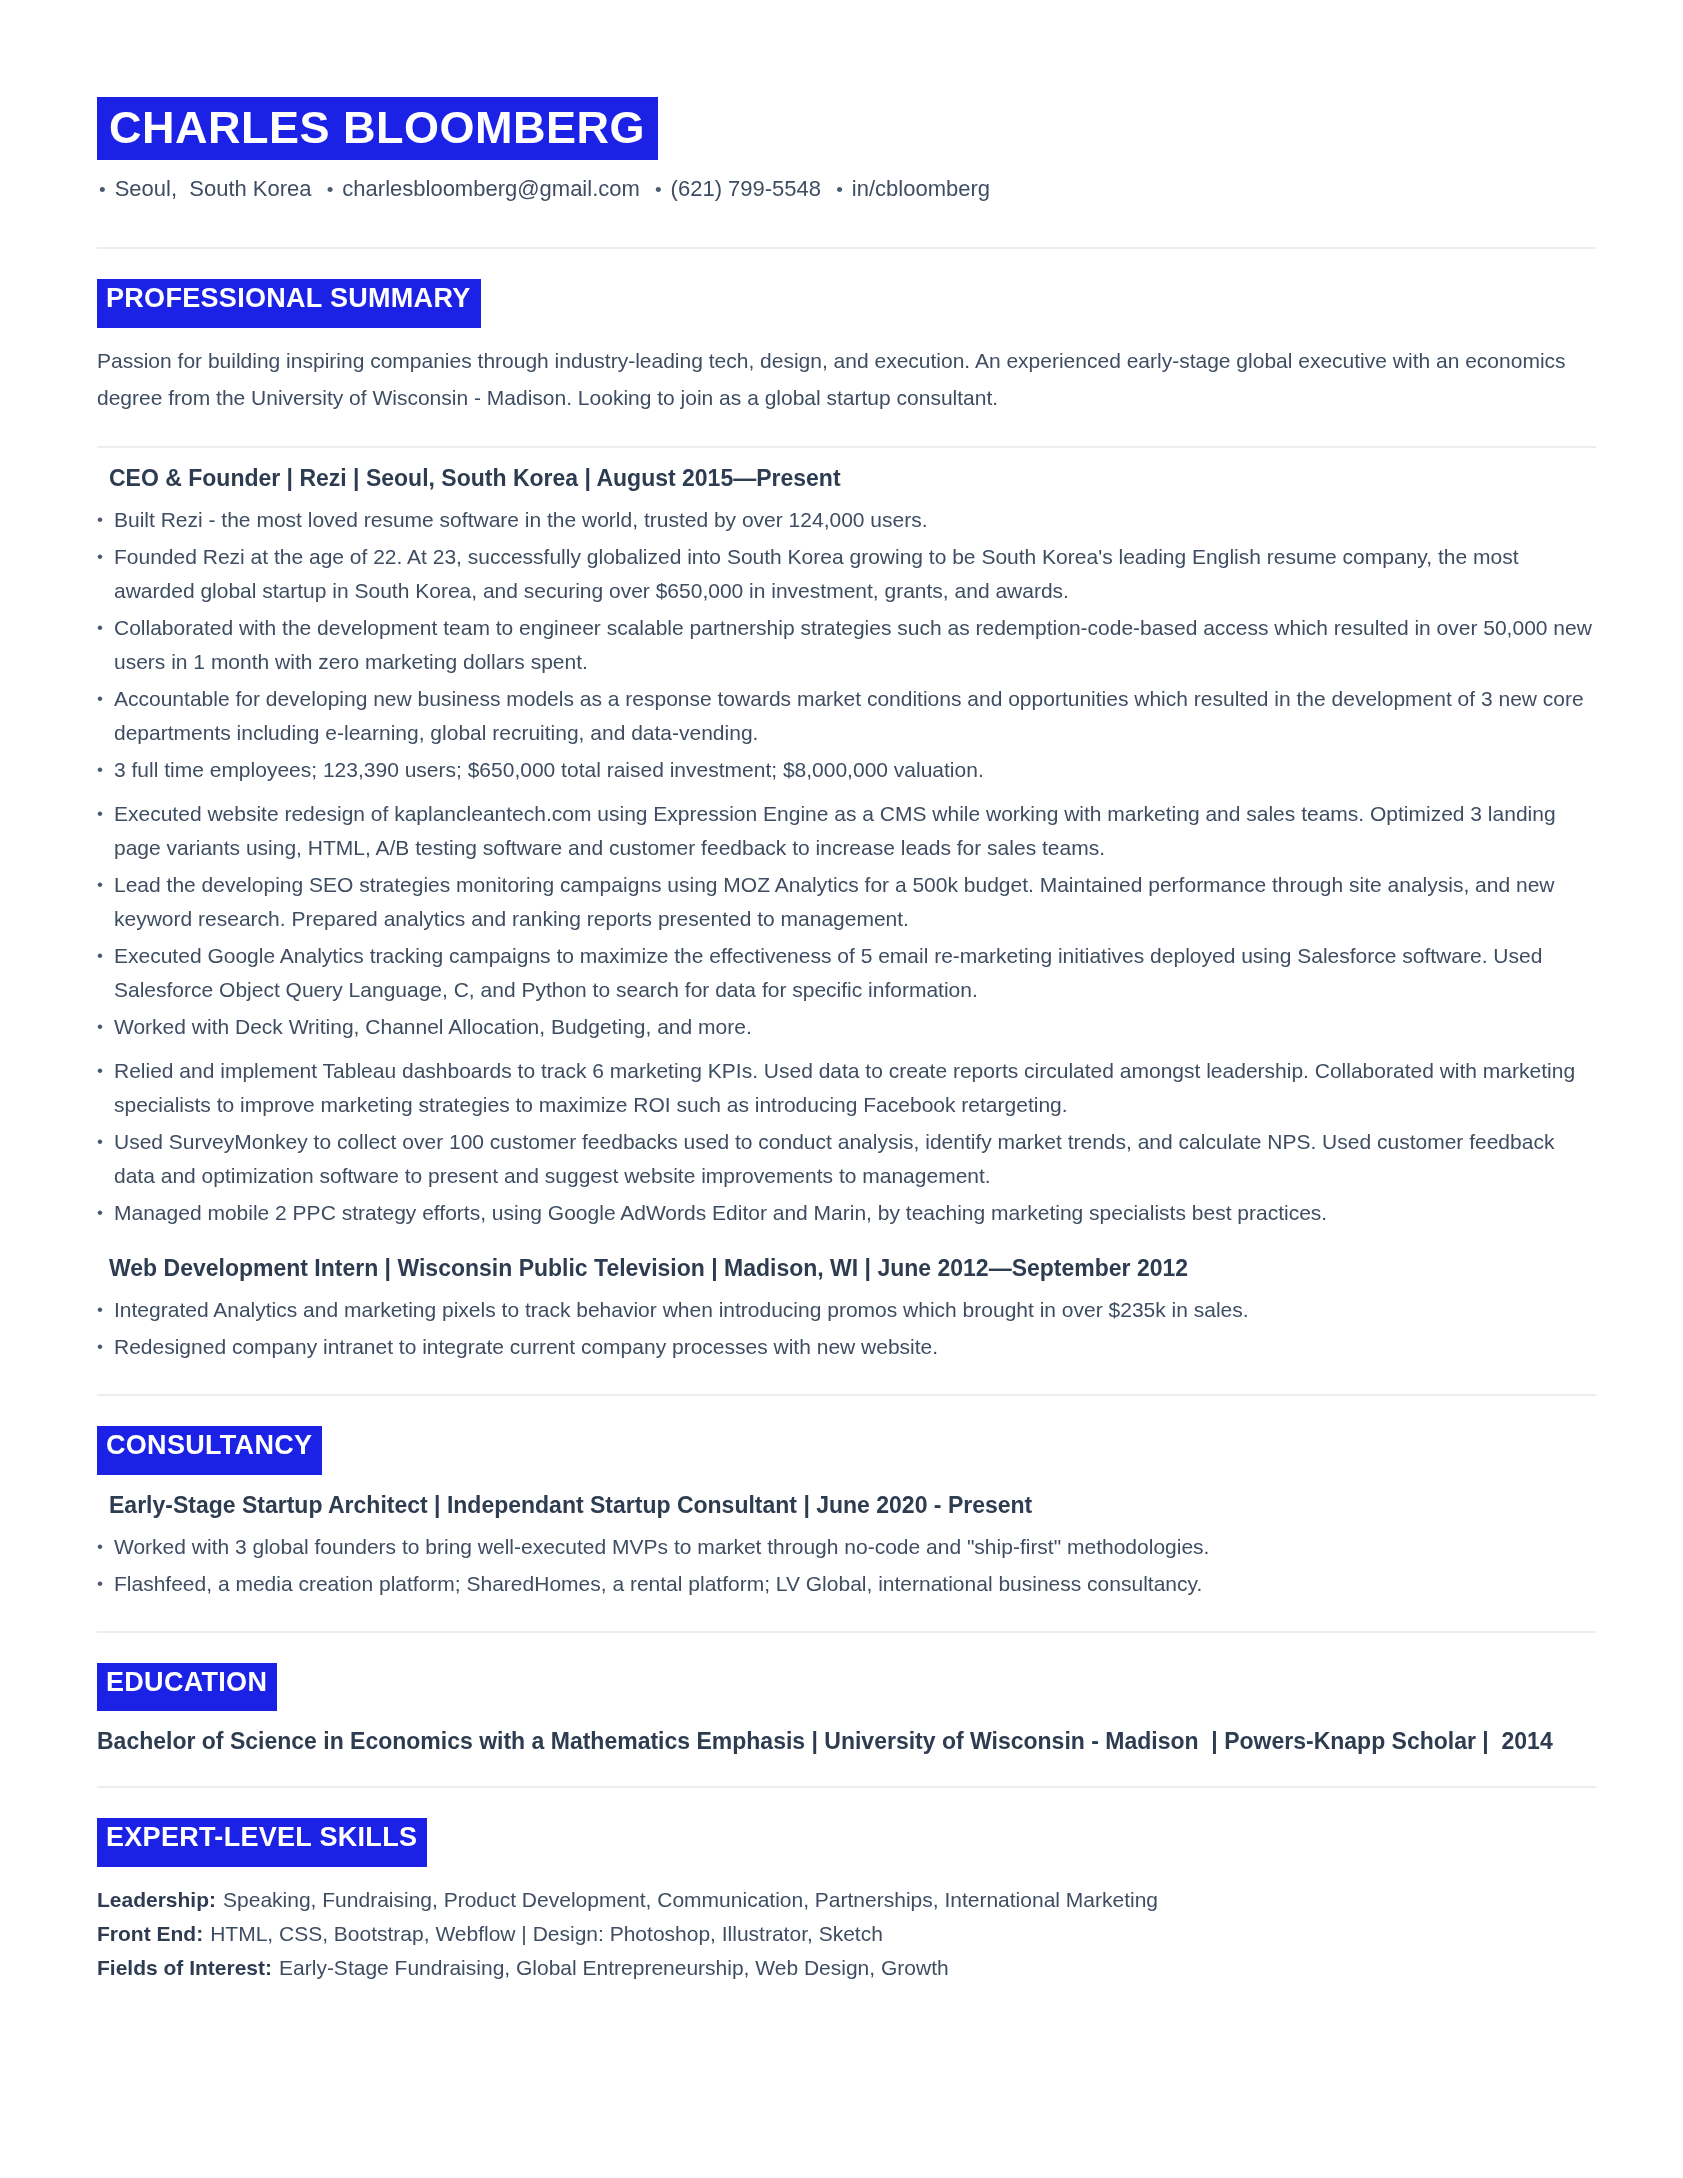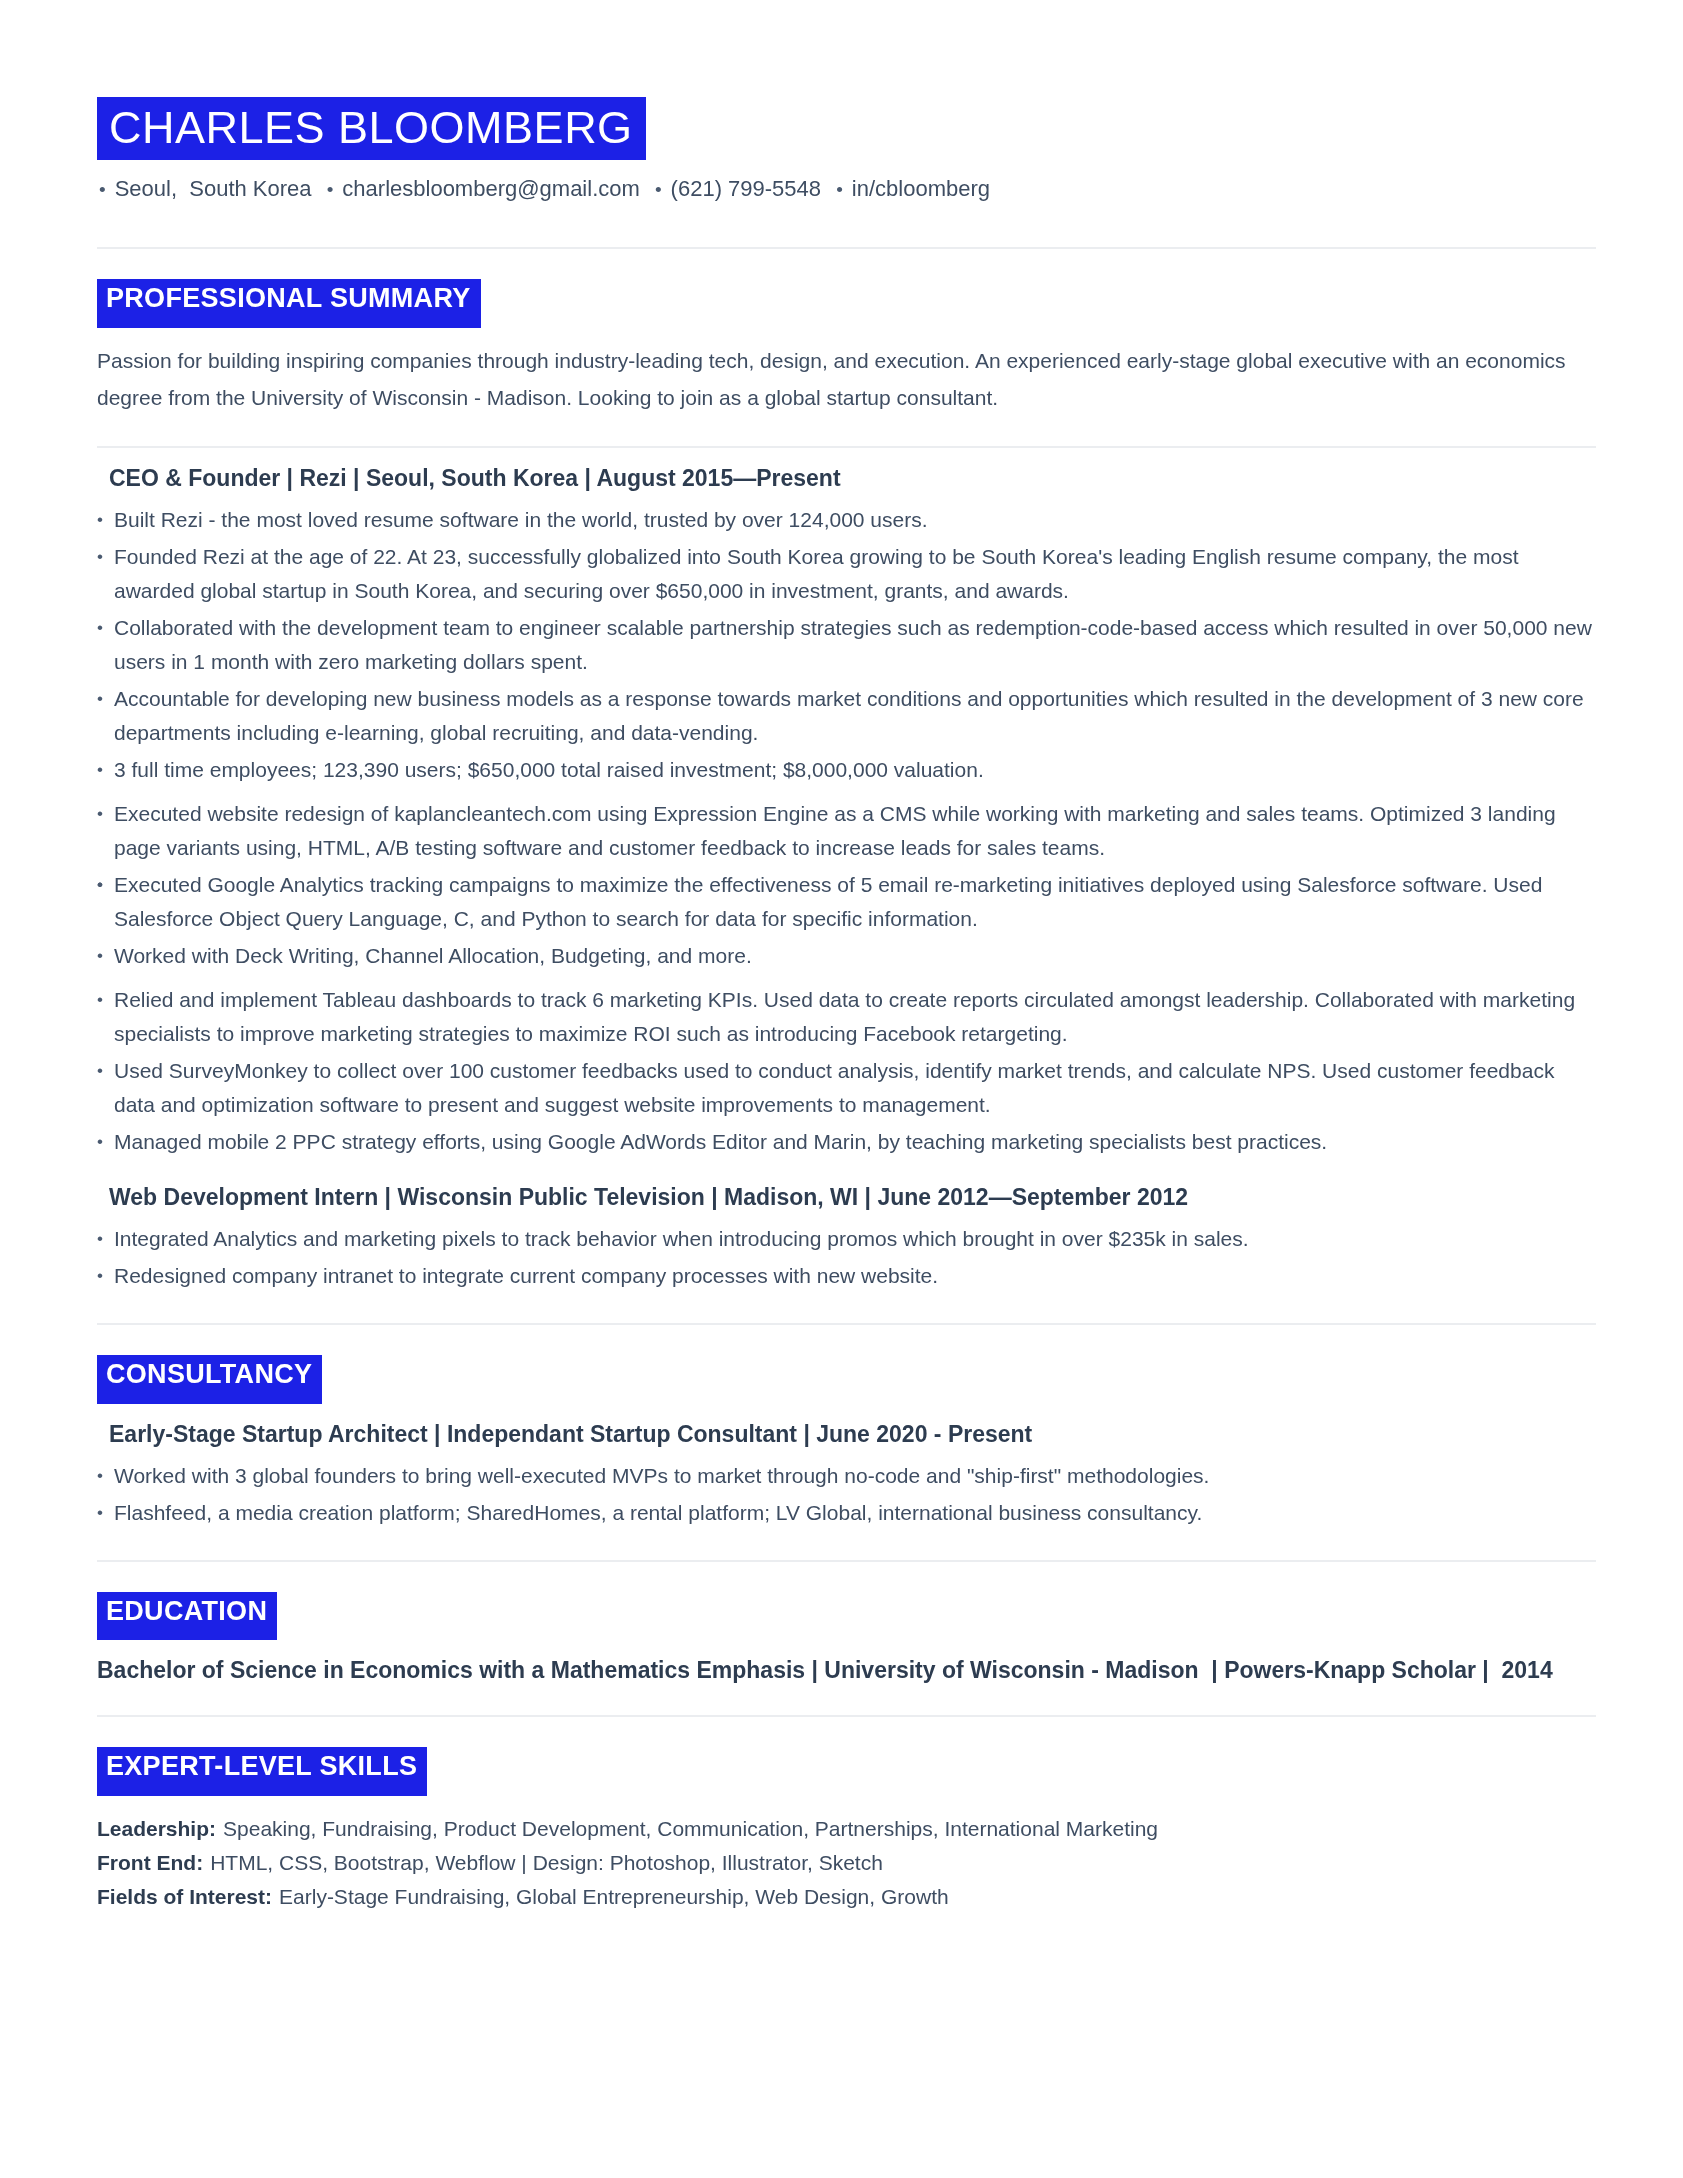--- a/index.html
+++ b/index.html
@@ -17,21 +17,21 @@
   .t { white-space: pre-wrap; }
 
   
   .name-box {
     display: block;
     width: fit-content;
     margin: 97px 0 0 0;
     background: #1c21e6;
     color: #ffffff;
     font-size: 45px;
-    font-weight: normal;
+    font-weight: bold;
     letter-spacing: 0.5px;
     padding: 7px 13px 9px 12px;
     line-height: 1.05;
   }
   .contact {
     margin-top: 15px;
     font-size: 22px;
     line-height: 27px;
     color: #3e4d62;
   }
@@ -150,21 +150,21 @@
         <li><span class="b">•</span><span class="t">Founded Rezi at the age of 22. At 23, successfully globalized into South Korea growing to be South Korea's leading English resume company, the most awarded global startup in South Korea, and securing over $650,000 in investment, grants, and awards.</span></li>
         <li><span class="b">•</span><span class="t">Collaborated with the development team to engineer scalable partnership strategies such as redemption-code-based access which resulted in over 50,000 new users in 1 month with zero marketing dollars spent.</span></li>
         <li><span class="b">•</span><span class="t">Accountable for developing new business models as a response towards market conditions and opportunities which resulted in the development of 3 new core departments including e-learning, global recruiting, and data-vending.</span></li>
         <li><span class="b">•</span><span class="t">3 full time employees; 123,390 users; $650,000 total raised investment; $8,000,000 valuation.</span></li>
       </ul>
     </article>
 
     <article>
       <ul class="bullets">
         <li><span class="b">•</span><span class="t">Executed website redesign of kaplancleantech.com using Expression Engine as a CMS while working with marketing and sales teams. Optimized 3 landing page variants using, HTML, A/B testing software and customer feedback to increase leads for sales teams.</span></li>
-        <li><span class="b">•</span></li>
+        <li><span class="b">•</span><span class="t">Lead the developing SEO strategies monitoring campaigns using MOZ Analytics for a 500k budget. Maintained performance through site analysis, and new keyword research. Prepared analytics and ranking reports presented to management.</span></li>
         <li><span class="b">•</span><span class="t">Executed Google Analytics tracking campaigns to maximize the effectiveness of 5 email re-marketing initiatives deployed using Salesforce software. Used Salesforce Object Query Language, C, and Python to search for data for specific information.</span></li>
         <li><span class="b">•</span><span class="t">Worked with Deck Writing, Channel Allocation, Budgeting, and more.</span></li>
       </ul>
     </article>
 
     <article>
       <ul class="bullets">
         <li><span class="b">•</span><span class="t">Relied and implement Tableau dashboards to track 6 marketing KPIs. Used data to create reports circulated amongst leadership. Collaborated with marketing specialists to improve marketing strategies to maximize ROI such as introducing Facebook retargeting.</span></li>
         <li><span class="b">•</span><span class="t">Used SurveyMonkey to collect over 100 customer feedbacks used to conduct analysis, identify market trends, and calculate NPS. Used customer feedback data and optimization software to present and suggest website improvements to management.</span></li>
         <li><span class="b">•</span><span class="t">Managed mobile 2 PPC strategy efforts, using Google AdWords Editor and Marin, by teaching marketing specialists best practices.</span></li>

